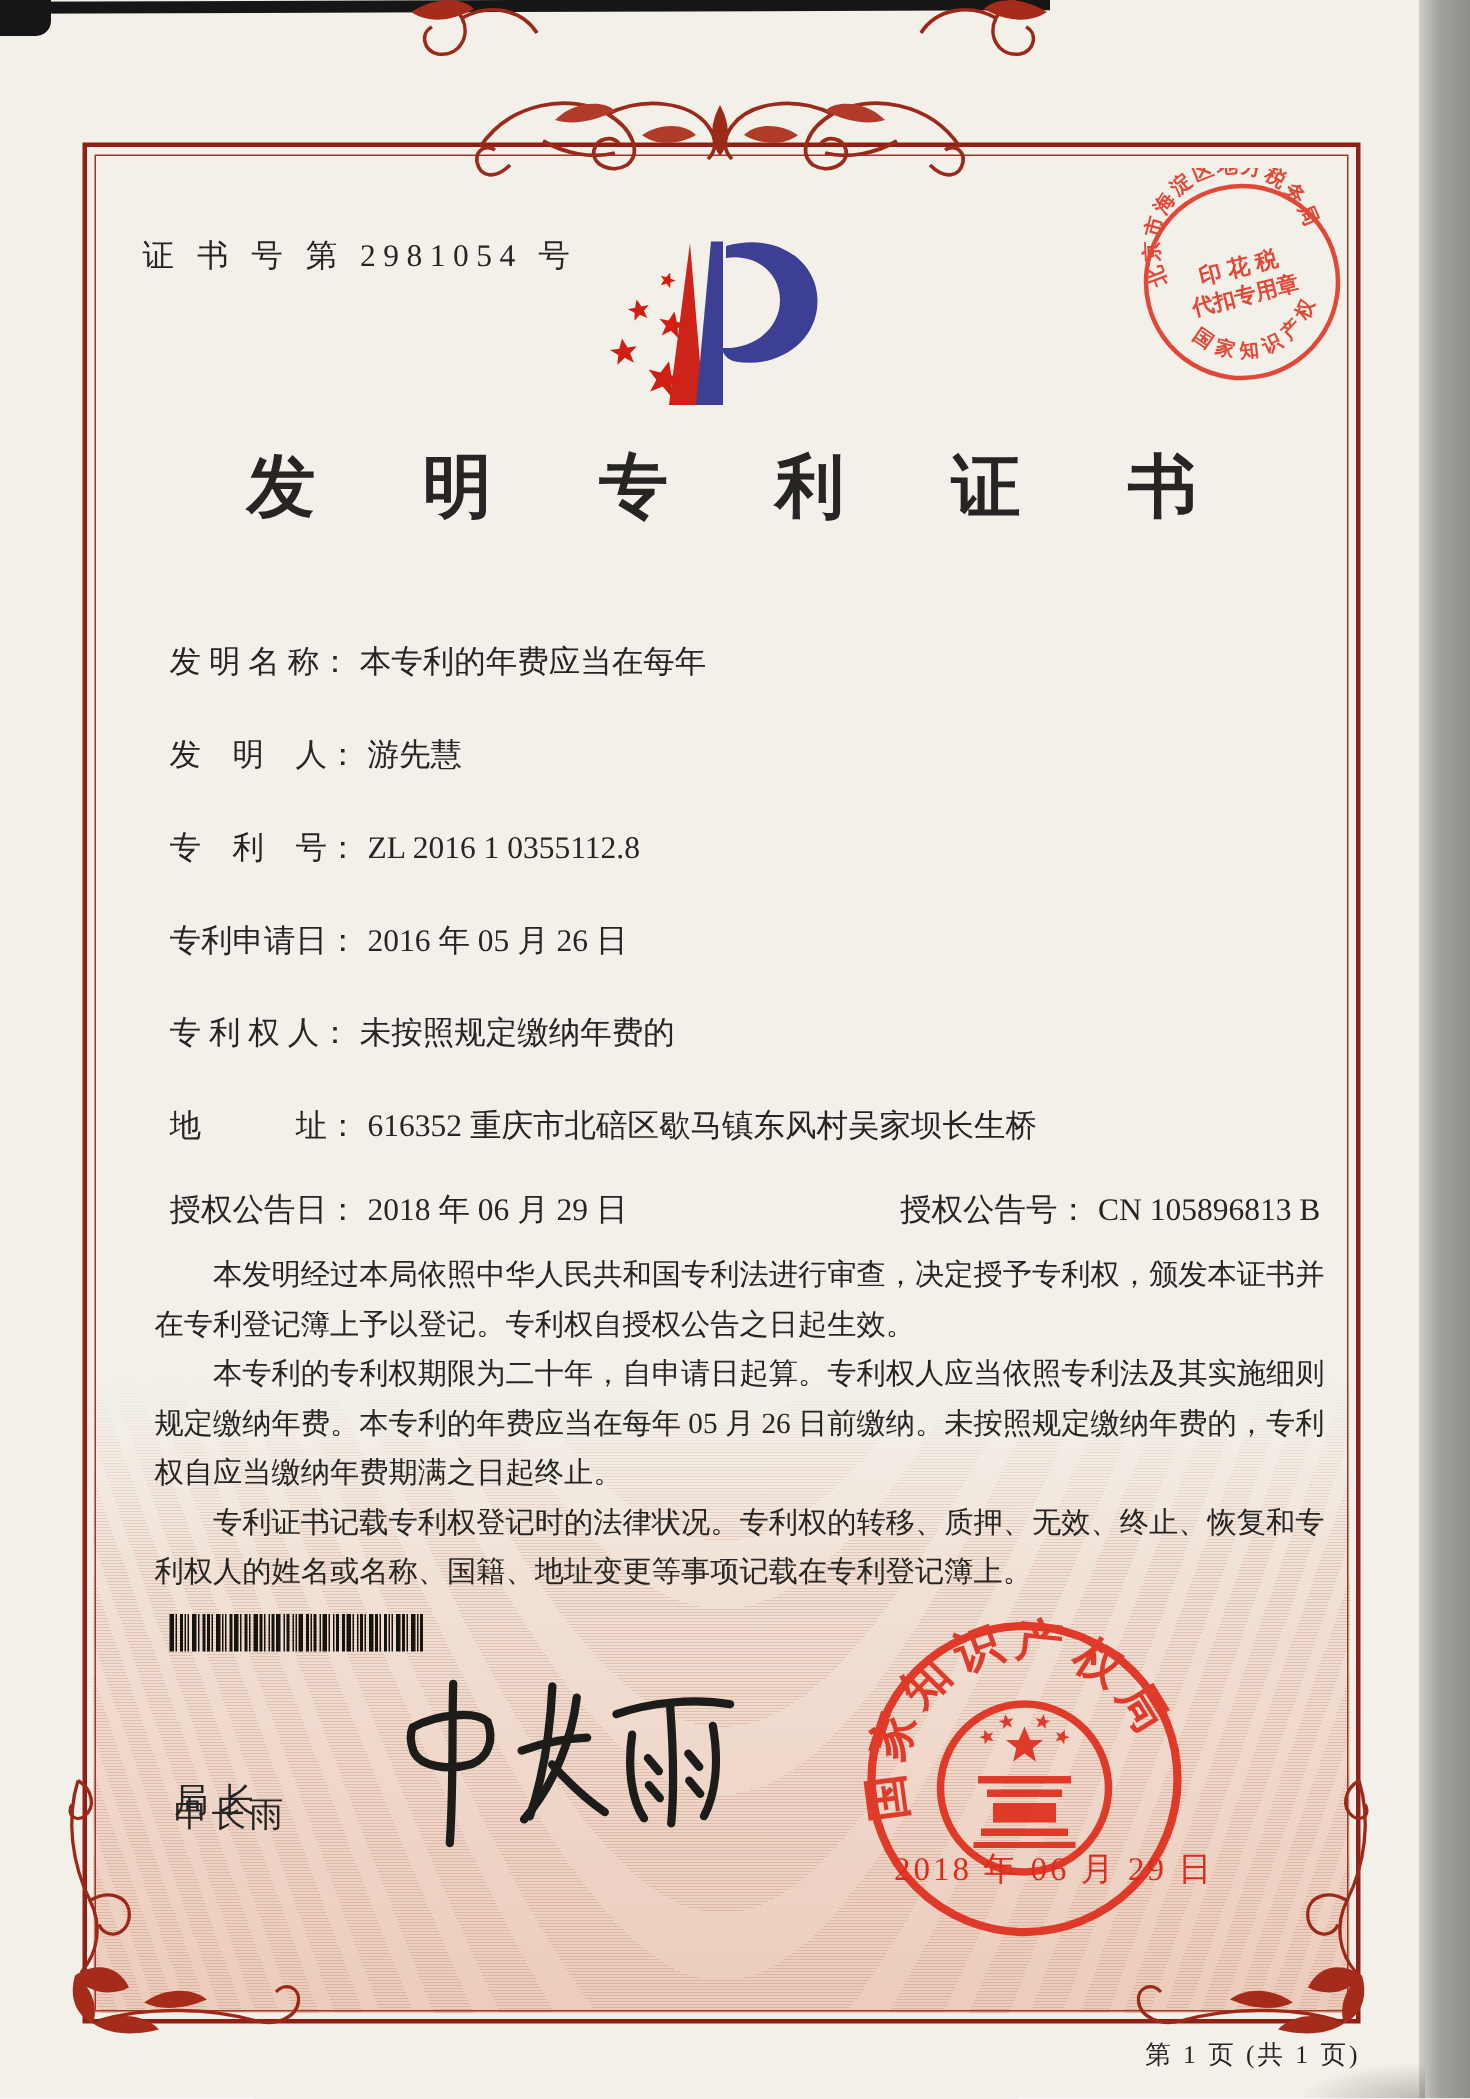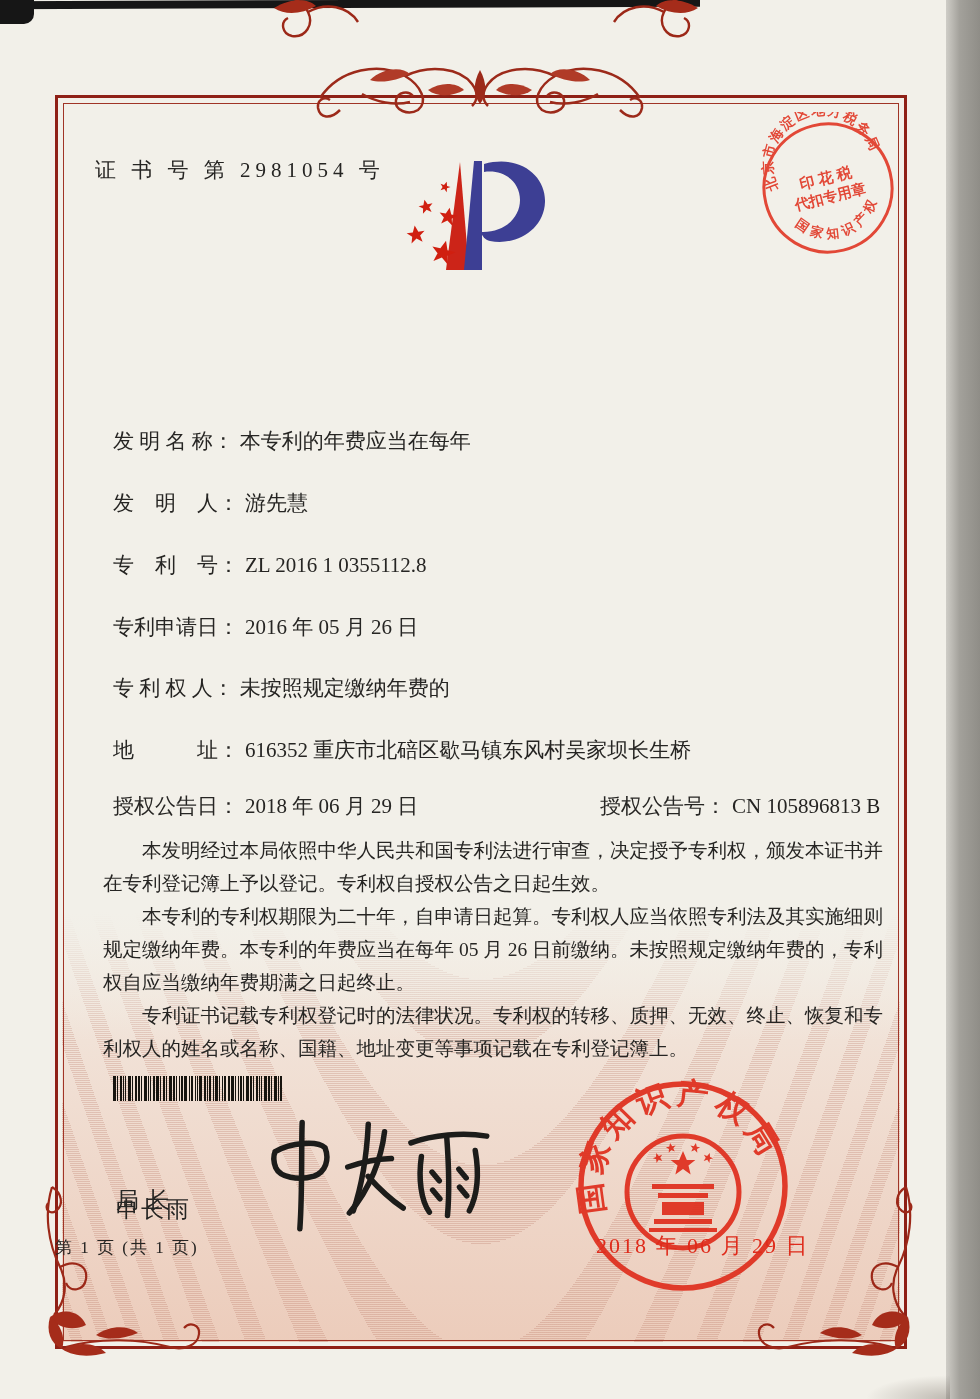--- a/index.html
+++ b/index.html
@@ -34,21 +34,21 @@
   .body-text{position:absolute;left:103px;top:834px;width:780px;
     font-size:19.5px;line-height:33px;text-align:justify;}
   .body-text p{margin:0;text-indent:2em;}
   .barcode{position:absolute;left:113px;top:1076px;width:254px;height:25px;font-size:0;white-space:nowrap;}
   .barcode i{display:inline-block;height:100%;background:#17140f;margin-right:0;}
   .officer-title{position:absolute;left:116px;top:1146px;font-size:23px;letter-spacing:8px;font-family:"Liberation Sans","DejaVu Sans",sans-serif;margin-top:39px;}
   .officer-name{position:absolute;left:116px;top:1194px;font-size:23px;letter-spacing:2px;font-family:"Liberation Sans","DejaVu Sans",sans-serif;}
   .sig{position:absolute;left:252px;top:1114px;}
   .seal{position:absolute;left:561px;top:1064px;}
   .seal-date{position:absolute;left:596px;top:1231px;font-size:22px;color:#df2b1b;letter-spacing:2px;white-space:nowrap;}
-  .footer{position:absolute;left:55px;top:1236px;width:852px;text-align:left;font-size:17px;letter-spacing:2px;}
+  .footer{position:absolute;left:55px;top:1358px;width:852px;text-align:right;font-size:17px;letter-spacing:2px;}
   .taxstamp{position:absolute;left:752px;top:112px;}
   .logo{position:absolute;left:396px;top:152px;}
   .orn{position:absolute;}
   svg text{user-select:none;}
 </style>
 </head>
 <body>
 
 <div class="page">
 
@@ -161,20 +161,21 @@
         <textPath href="#taxTop" startOffset="0" textLength="168" lengthAdjust="spacing">北京市海淀区地方税务局</textPath>
       </text>
       <text font-size="13" font-weight="bold" font-family="Liberation Sans, DejaVu Sans, sans-serif">
         <textPath href="#taxBot" startOffset="8" textLength="118" lengthAdjust="spacing">国家知识产权局</textPath>
       </text>
       <text x="76" y="71" text-anchor="middle" font-size="15" font-weight="bold" font-family="Liberation Sans, DejaVu Sans, sans-serif">印 花 税</text>
       <text x="76" y="90" text-anchor="middle" font-size="14.5" font-weight="bold" font-family="Liberation Sans, DejaVu Sans, sans-serif">代扣专用章</text>
     </g>
   </svg>
 
+  <div class="title">发 明 专 利 证 书</div>
 
   <div class="field" style="top:427px">
     <span class="flabel">发 明 名 称：</span><span class="fvalue">本专利的年费应当在每年</span>
   </div>
   <div class="field" style="top:489px">
     <span class="flabel">发　明　人：</span><span class="fvalue">游先慧</span>
   </div>
   <div class="field" style="top:551px">
     <span class="flabel">专　利　号：</span><span class="fvalue">ZL 2016 1 0355112.8</span>
   </div>

